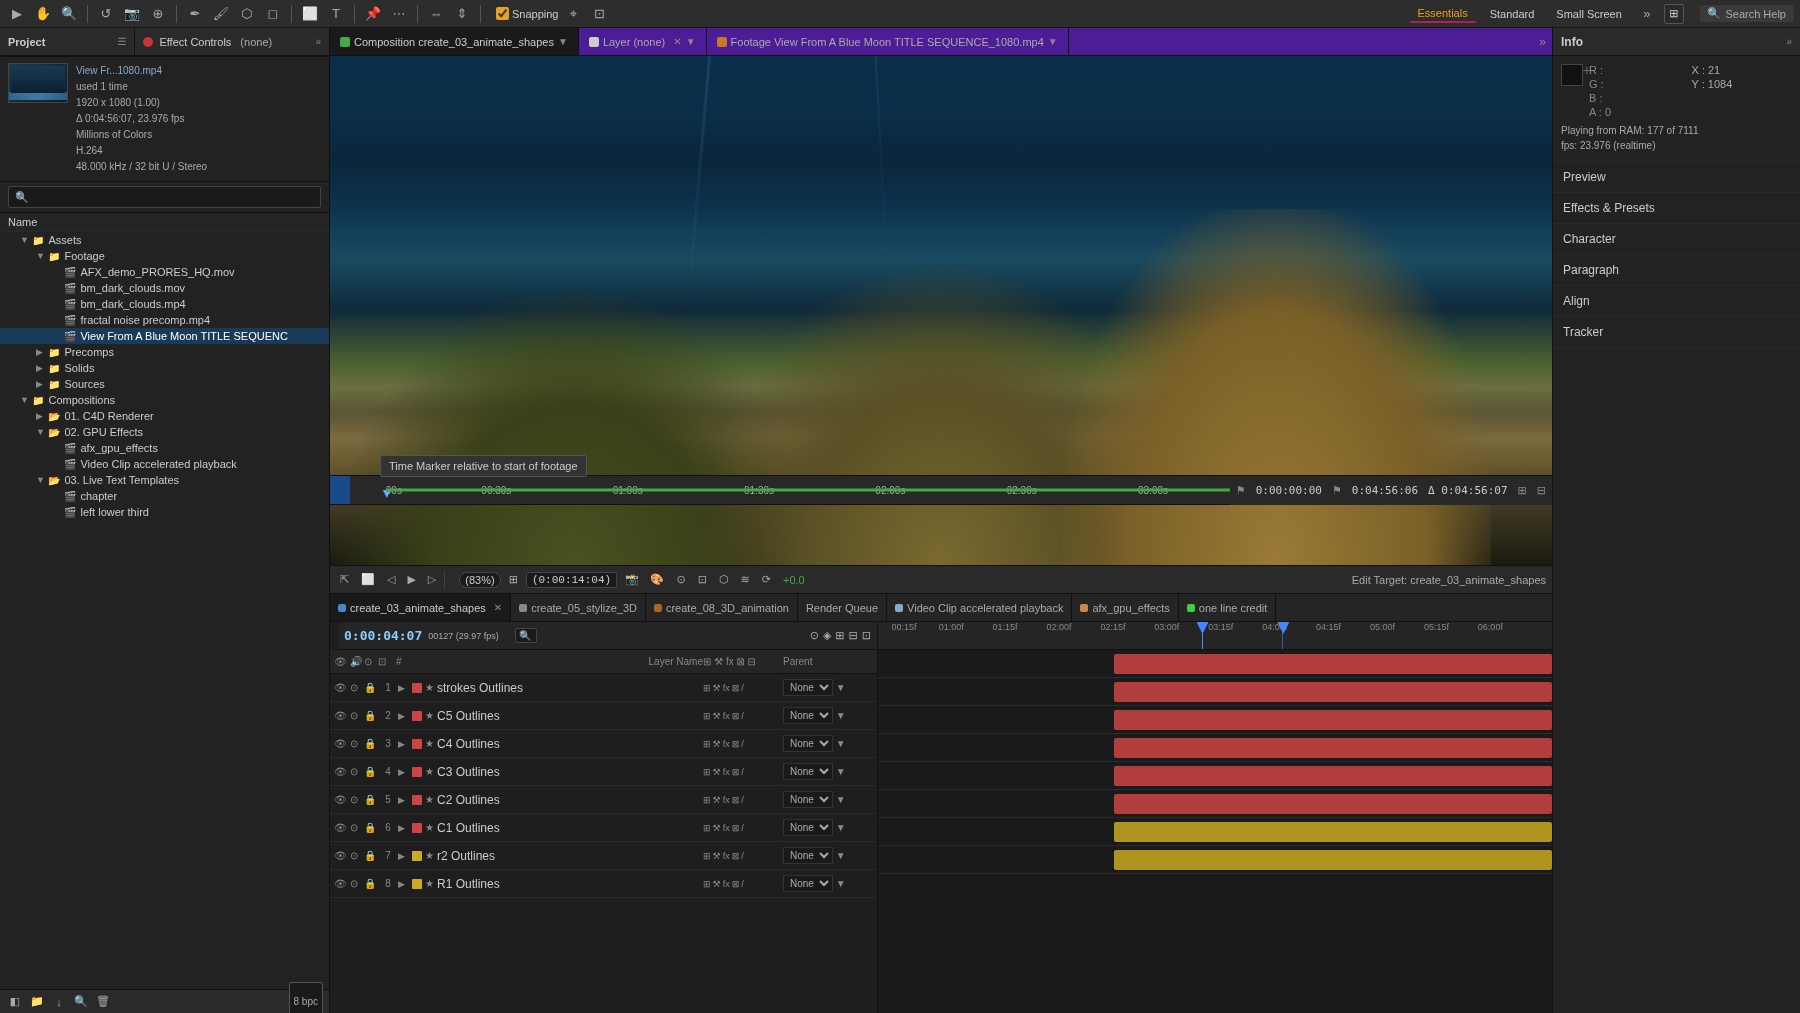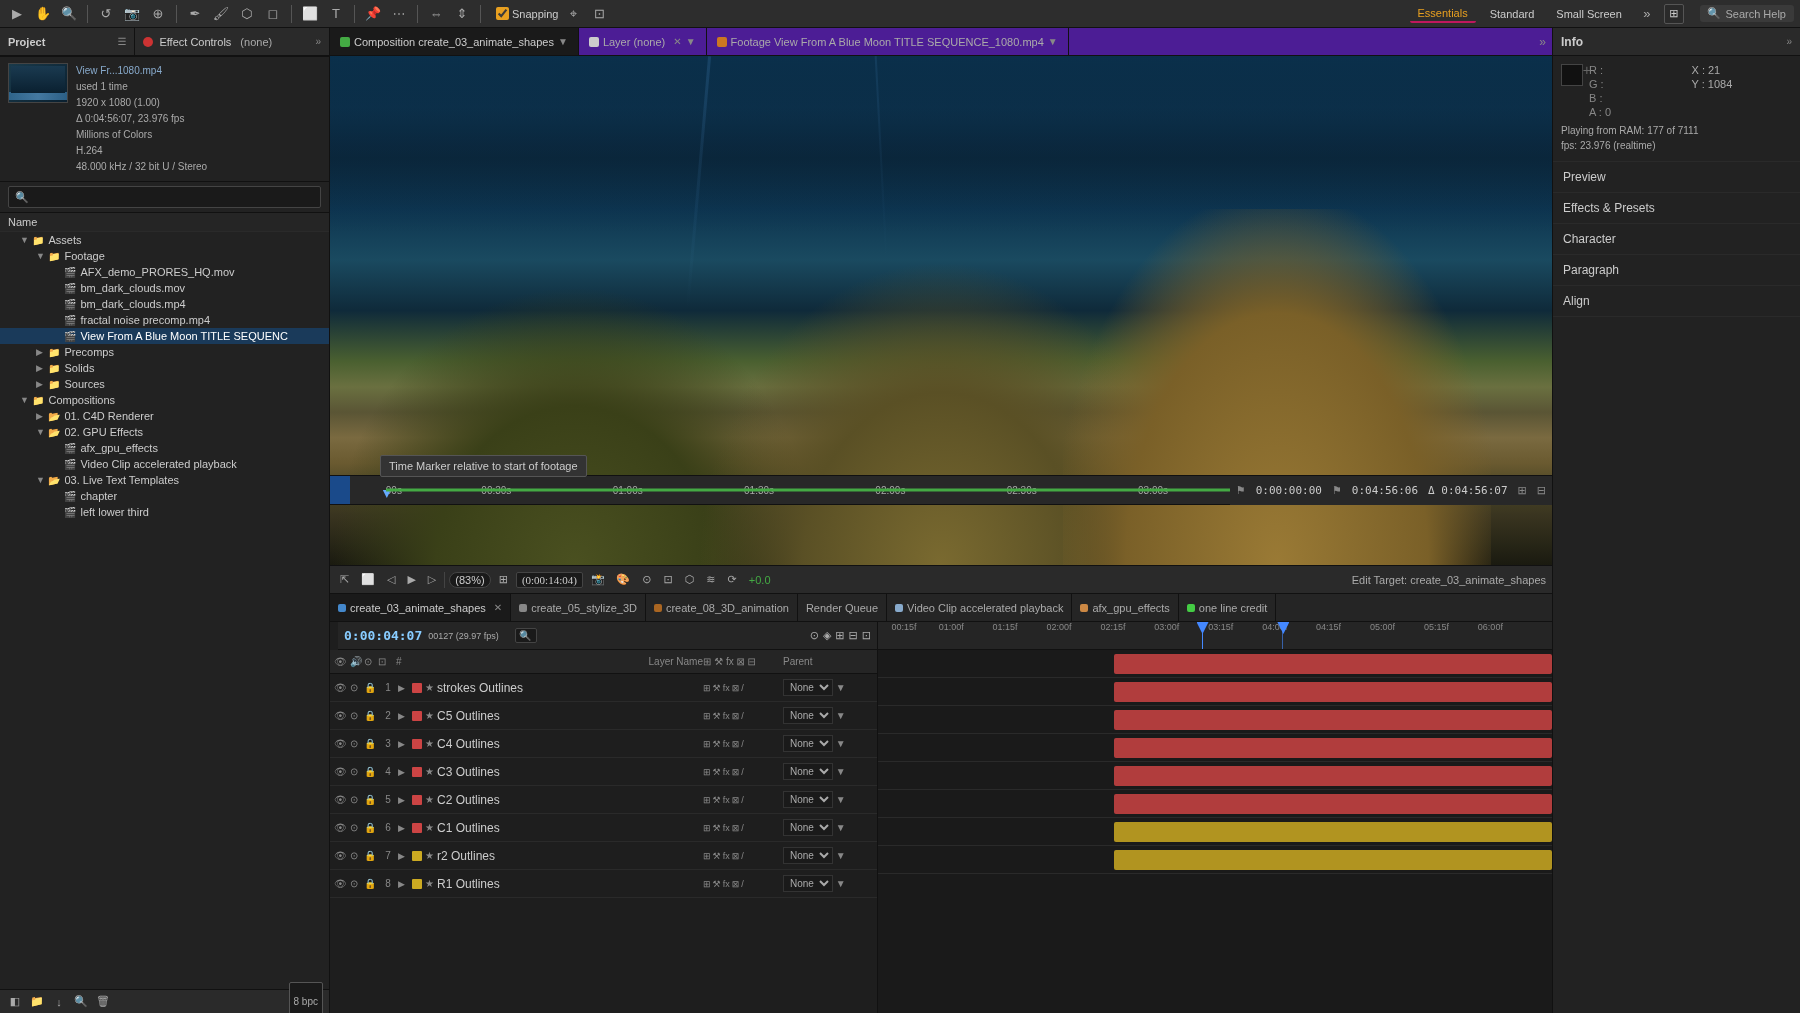--- a/index.html
+++ b/index.html
@@ -267,26 +267,26 @@
       padding: 0 6px; gap: 4px;
     }
     .vc-btn {
       color: #aaa; font-size: 11px; padding: 0 4px;
       cursor: pointer; display: flex; align-items: center;
     }
     .vc-sep { width: 1px; height: 16px; background: #444; }
     .vc-timecode {
       background: #1a1a1a; border: 1px solid #444;
       padding: 1px 5px; font-size: 11px; color: #ccc;
-      font-family: Liberation Serif, serif; border-radius: 2px;
+      font-family: Liberation Mono, monospace; border-radius: 2px;
     }
     .vc-zoom {
       background: #1a1a1a; border: 1px solid #444;
       padding: 1px 5px; font-size: 11px; color: #ccc;
-      border-radius: 8px; margin-left: 0;
+      border-radius: 8px; margin-left: 10px;
     }
     .edit-target {
       margin-left: auto;
       font-size: 11px; color: #aaa;
     }
 
     
     #bottom-area {
       height: 420px;
       display: flex;
@@ -1069,15 +1069,18 @@
     </div>
     <div class="right-section-item">
       <span>Character</span>
     </div>
     <div class="right-section-item">
       <span>Paragraph</span>
     </div>
     <div class="right-section-item">
       <span>Align</span>
     </div>
+    <div class="right-section-item">
+      <span>Tracker</span>
+    </div>
   </div>
 
 </div>
 
 </body></html>

